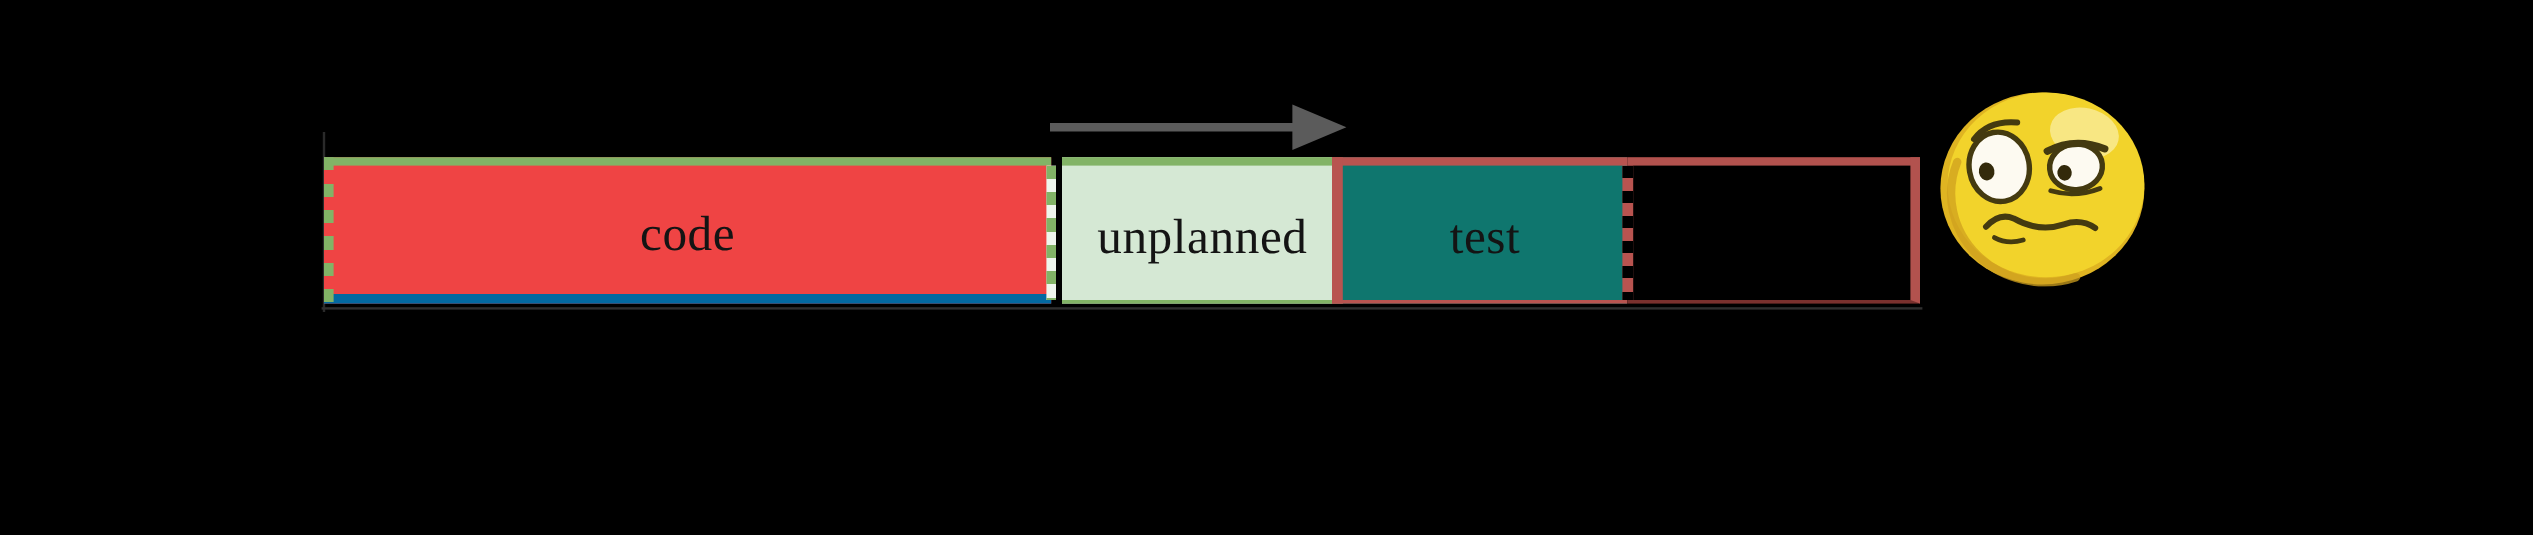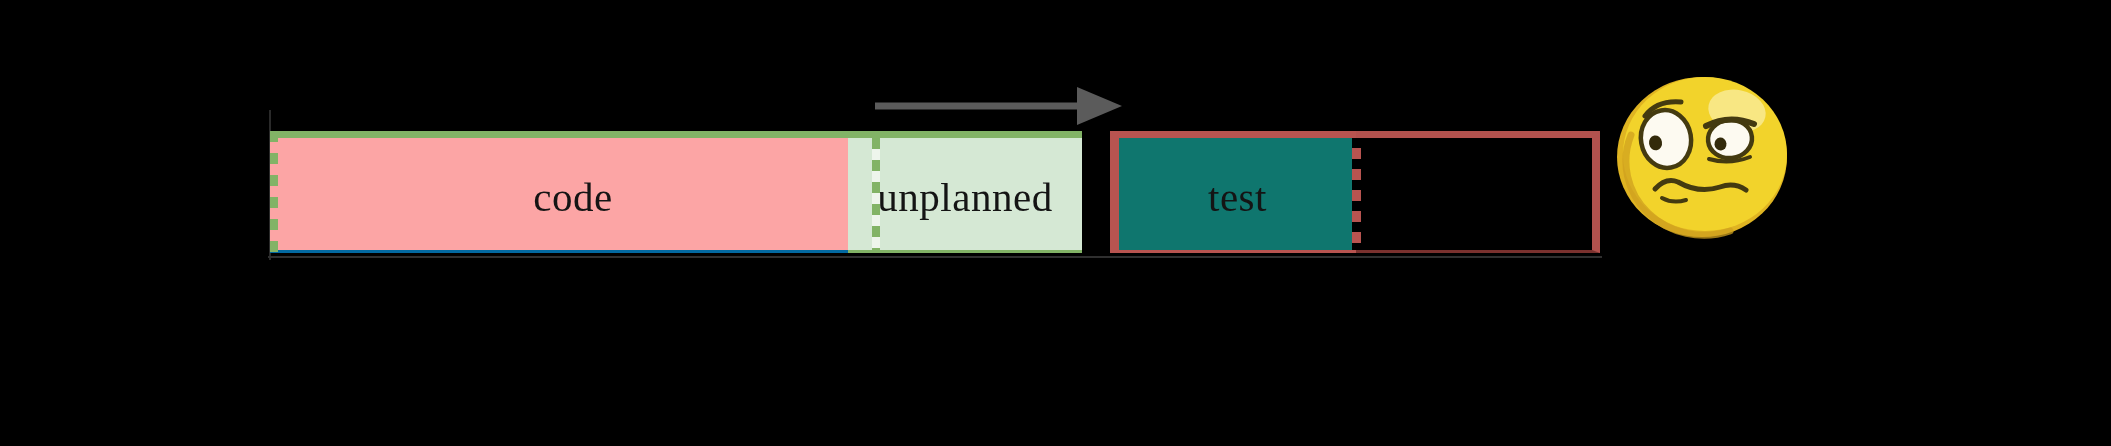--- a/index.html
+++ b/index.html
@@ -18,26 +18,26 @@
   }
   .seg-label{
     font-size:41px;
     color:#141414;
     letter-spacing:0.5px;
     line-height:1;
     padding-top:6px;
   }
   .seg-code{
     left:270px;width:606px;
-    background:#fca5a5;
+    background:#ef4444;
     border-top:7px solid #82b366;
-    border-bottom:3px solid #0369a1;
+    border-bottom:8px solid #0369a1;
   }
   .seg-unplanned{
-    left:848px;width:234px;
+    left:885px;width:234px;
     background:#d5e8d4;
     border-top:7px solid #82b366;
     border-bottom:3px solid #82b366;
   }
   .seg-test{
     left:1110px;width:246px;
     background:#0f766e;
     border-top:7px solid #b85450;
     border-left:9px solid #b85450;
     border-bottom:3px solid #b85450;

